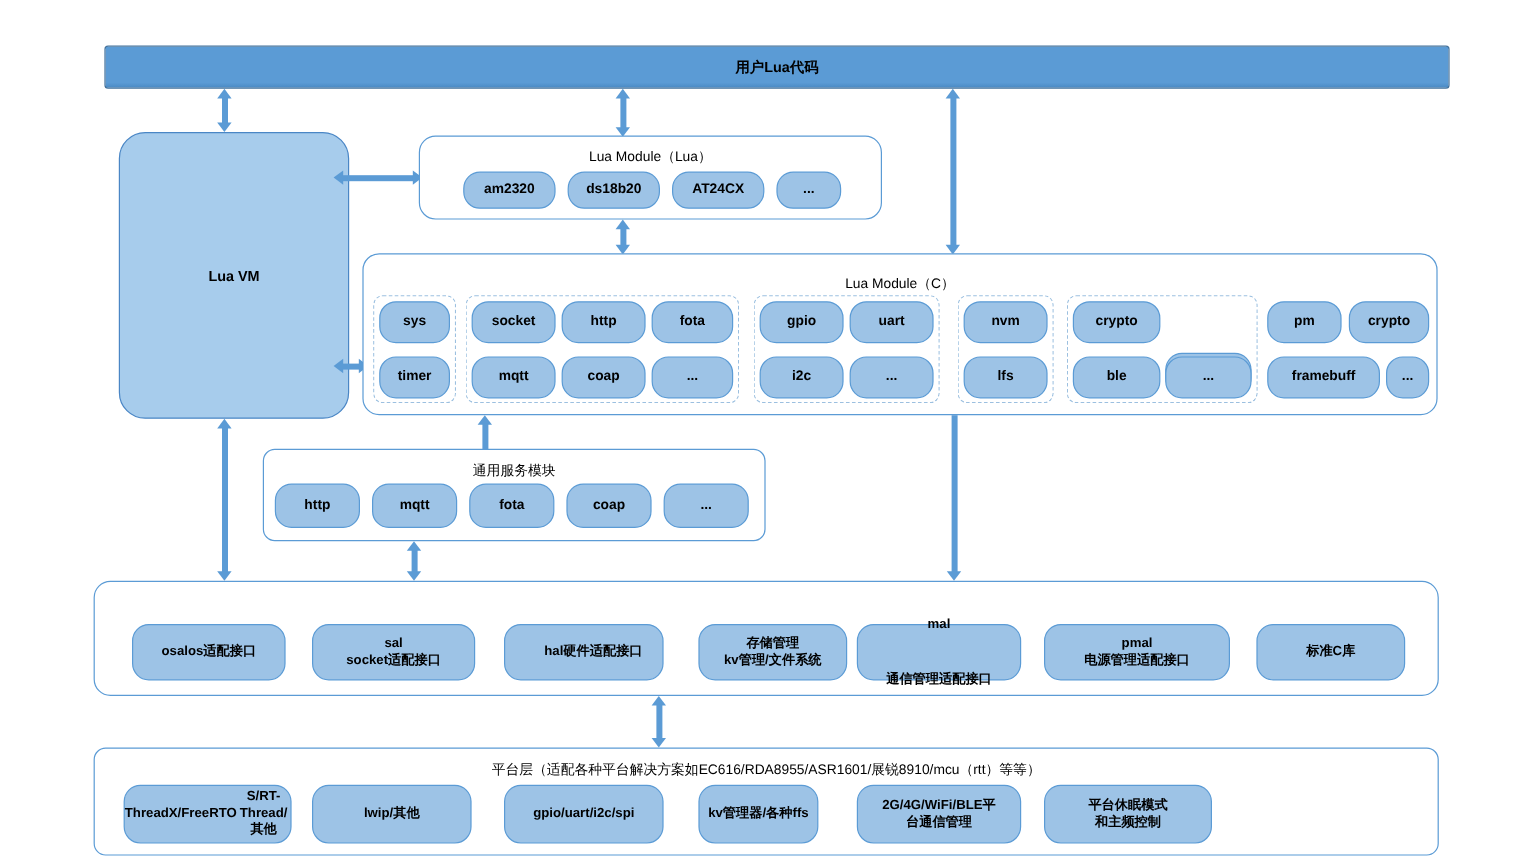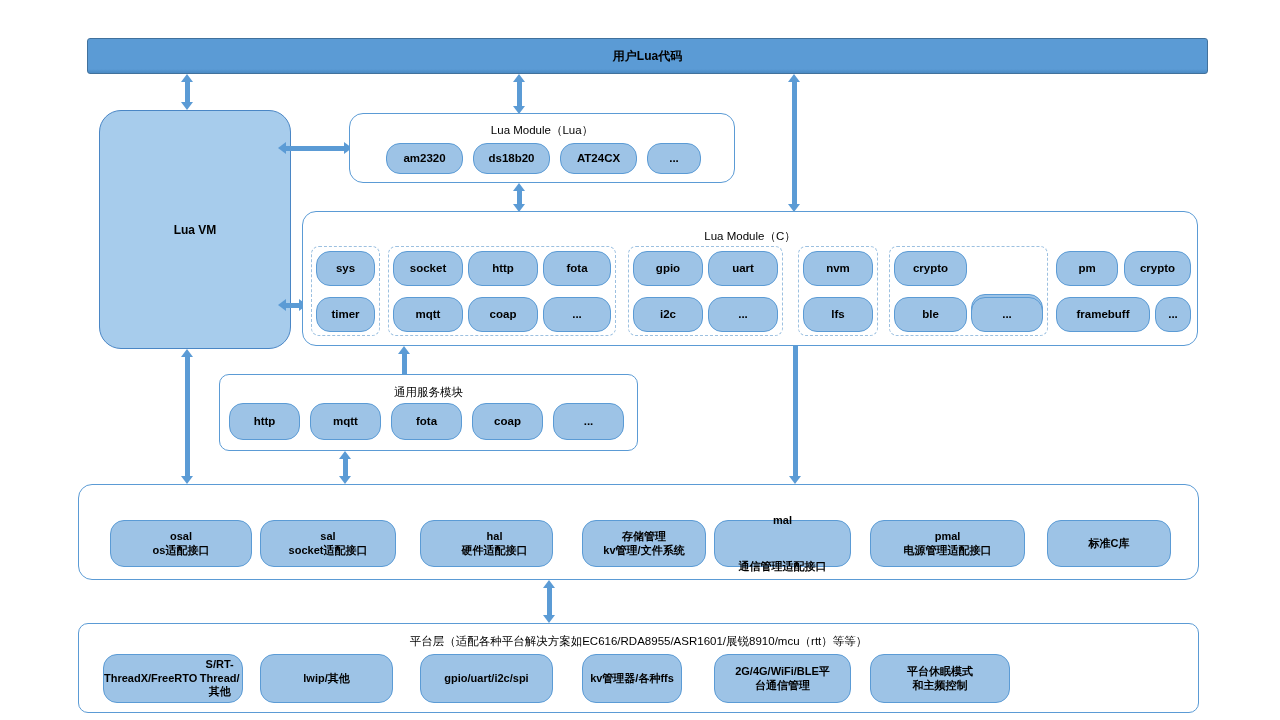--- a/index.html
+++ b/index.html
@@ -216,29 +216,29 @@
 
   <div class="arrow v" style="left:336px;top:451px;width:18px;height:33px;">
     <div class="head head-up"></div>
     <div class="shaft" style="top:7px;bottom:7px;"></div>
     <div class="head head-dn"></div>
   </div>
 
   <div class="abs container" style="left:78px;top:484px;width:1121px;height:96px;">
     <div class="ctitle" style="top:11px;margin-top:46px;">适配层</div>
 
-    <div class="chip two-line" style="left:31px;top:35px;width:142px;height:47px;flex-direction:column;">
+    <div class="chip two-line" style="left:31px;top:35px;width:128px;height:47px;flex-direction:row;">
       <span>osal</span>
       <span>os适配接口</span>
     </div>
     <div class="chip two-line" style="left:181px;top:35px;width:136px;height:47px;flex-direction:column;">
       <span>sal</span>
       <span>socket适配接口</span>
     </div>
-    <div class="chip two-line" style="left:341px;top:35px;width:133px;height:47px;flex-direction:column;padding-left:16px;">
+    <div class="chip two-line" style="left:341px;top:35px;width:133px;height:47px;flex-direction:row;padding-left:16px;">
       <span>hal</span>
       <span>硬件适配接口</span>
     </div>
     <div class="chip two-line" style="left:503px;top:35px;width:124px;height:47px;flex-direction:column;">
       <span>存储管理</span>
       <span>kv管理/文件系统</span>
     </div>
     <div class="chip two-line" style="left:635px;top:35px;width:137px;height:47px;flex-direction:column;gap:32px;">
       <span>mal</span>
       <span>通信管理适配接口</span>

